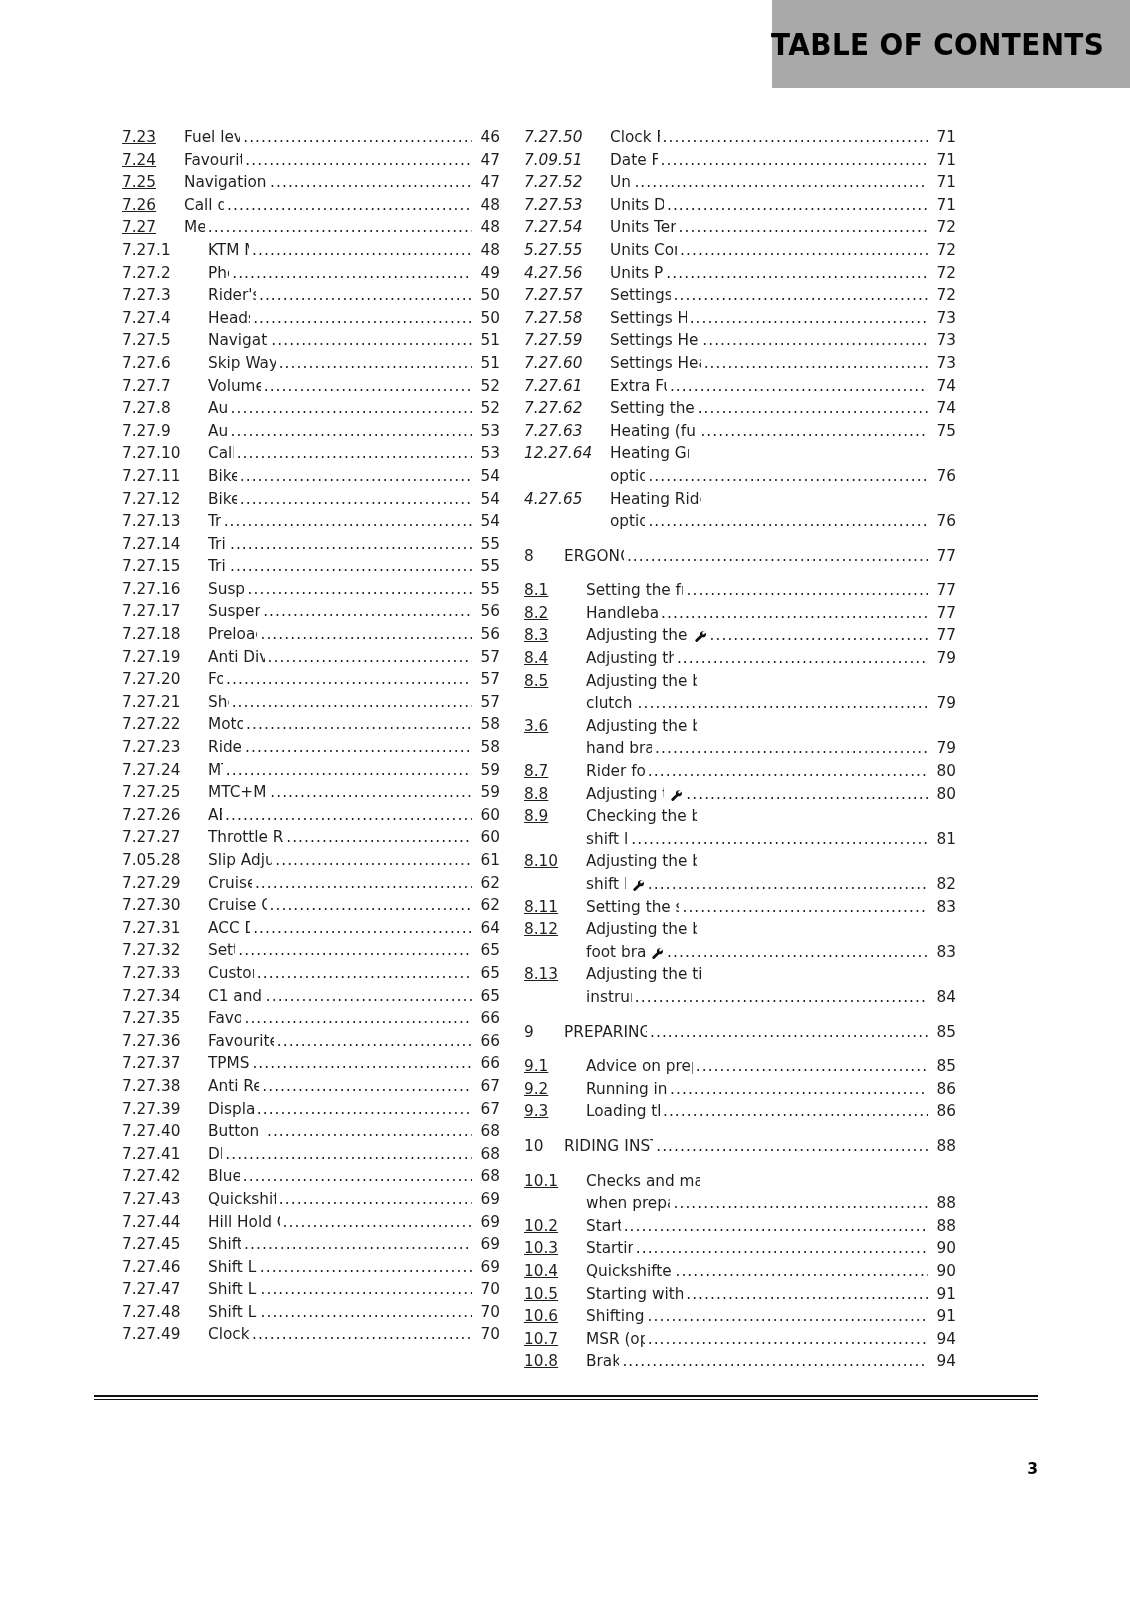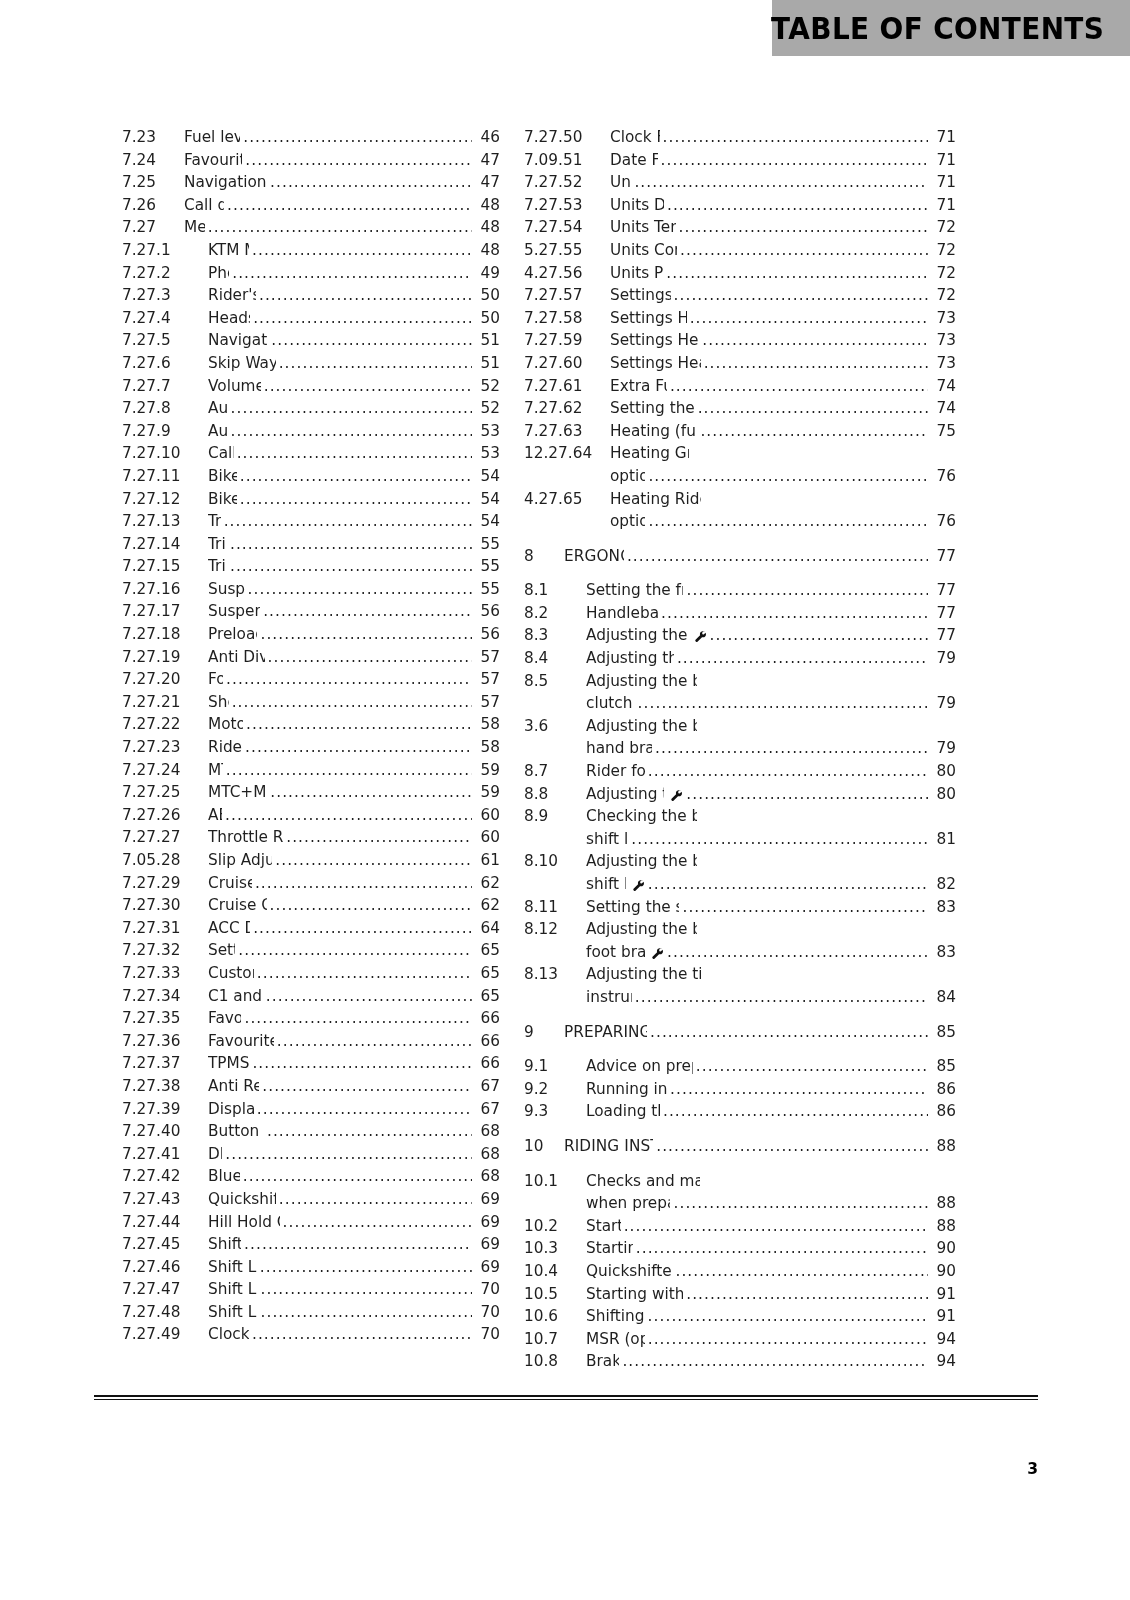--- a/index.html
+++ b/index.html
@@ -15,21 +15,21 @@
     color: #1a1a1a;
     overflow: hidden;
   }
 
   
   .header-band {
     position: absolute;
     top: 0;
     left: 772px;
     width: 358px;
-    height: 56px;
+    height: 88px;
     background: #a9a9a9;
     display: flex;
     align-items: center;
     justify-content: flex-end;
   }
   .header-title {
     font-family: "DejaVu Sans", "Liberation Sans", sans-serif;
     font-weight: bold;
     font-size: 30px;
     letter-spacing: 0.4px;
@@ -67,26 +67,26 @@
   }
   .entry.gap-before { margin-top: 12px; }
 
   .num {
     flex: 0 0 auto;
     white-space: nowrap;
     font-size: 15.3px;
   }
   
   .lvl-chapter .num { width: 40px; }
-  .lvl-section .num { width: 62px; }
+  .lvl-section .num { width: 62px; text-decoration: underline; }
   .lvl-sub     .num { width: 86px; }
 
   .col-right .lvl-chapter .num { width: 40px; }
   .col-right .lvl-section .num { width: 62px; }
-  .col-right .lvl-sub     .num { width: 86px; }
+  .col-right .lvl-sub     .num { width: 86px; font-style: italic; }
 
   .body-wrap {
     flex: 1 1 auto;
     min-width: 0;
   }
   .lineline {
     display: flex;
     align-items: baseline;
     width: 100%;
   }

